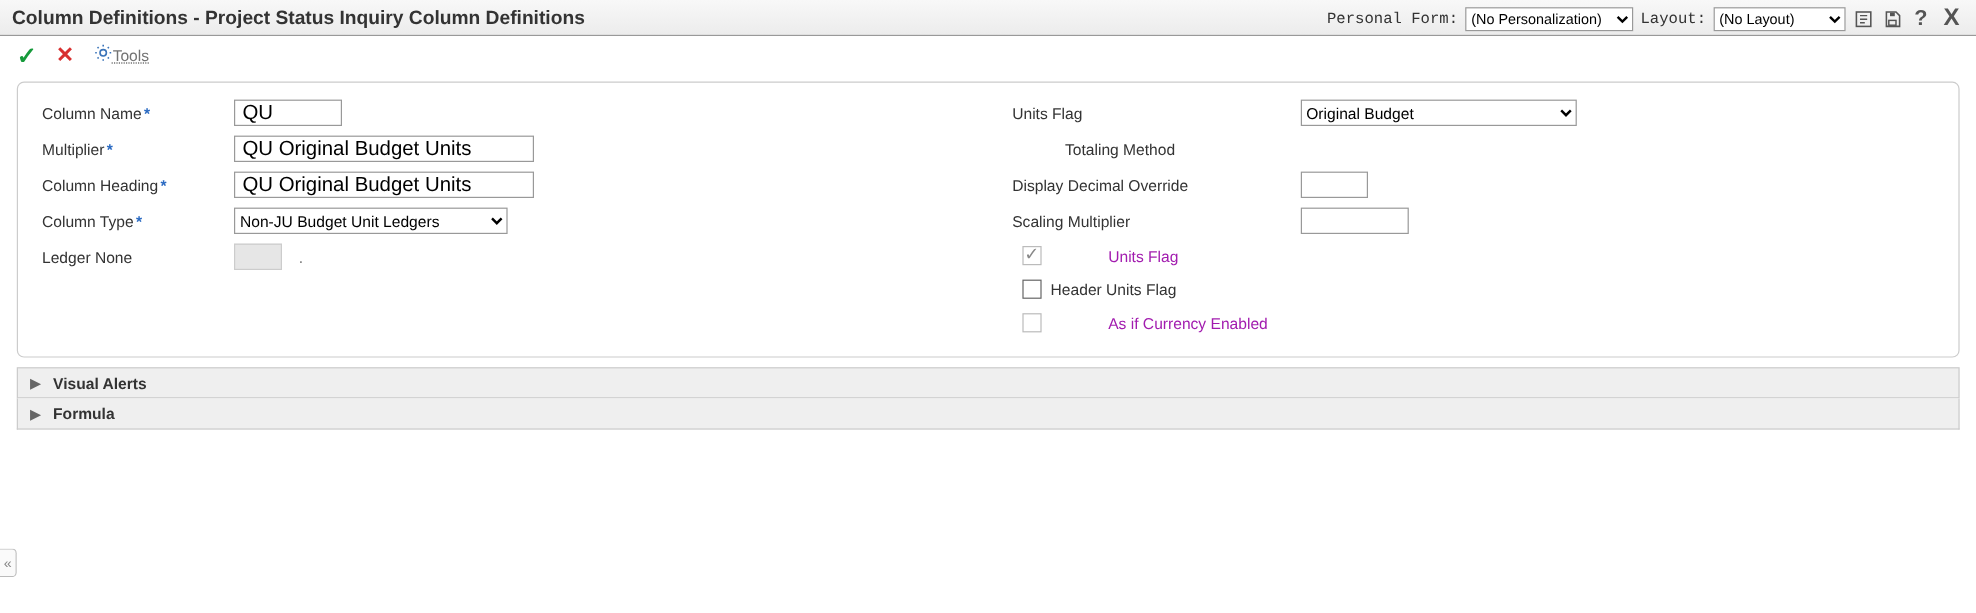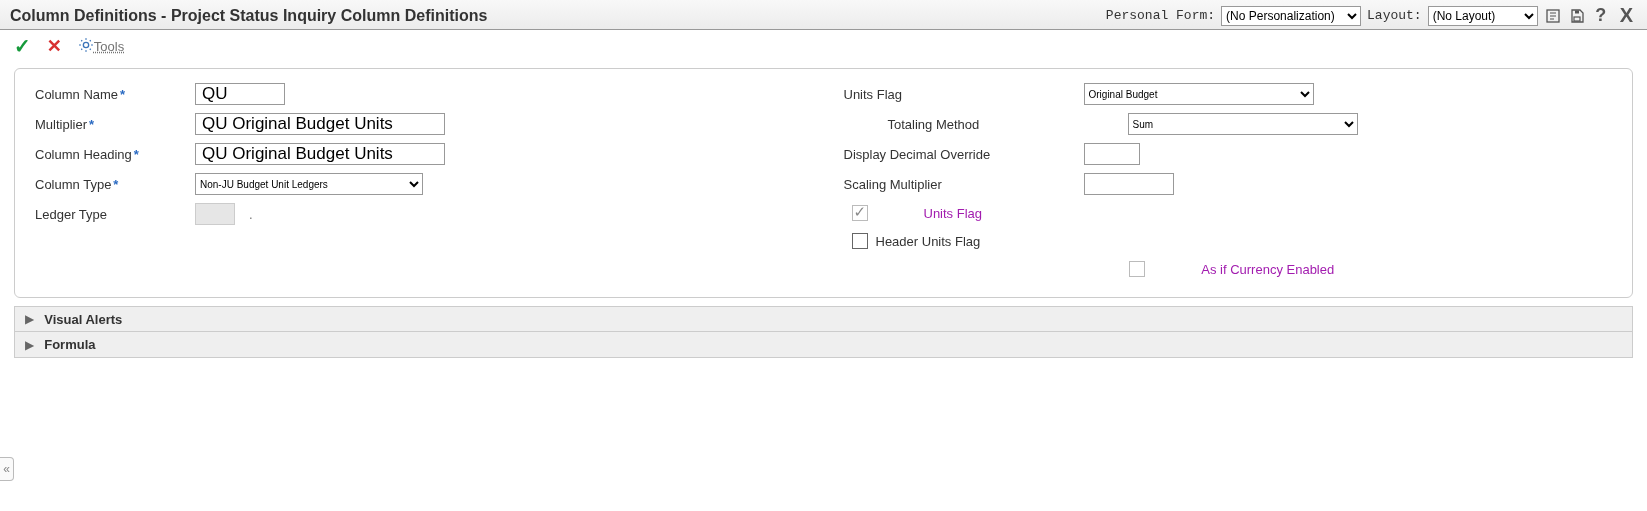--- a/index.html
+++ b/index.html
@@ -92,21 +92,21 @@
     padding: 2px 6px;
     font-size: 17px;
     background: #fff;
   }
   .text-input.small { width: 90px; }
   .text-input.med { width: 250px; }
   .text-input.wide { width: 250px; }
   .select-look {
     border: 1px solid #999;
     height: 22px;
-    font-size: 10px;
+    font-size: 13px;
     background: #fff;
   }
   .select-look.disabled { background: #e6e6e6; color:#777; }
   .select-look.med { width: 228px; }
   .select-look.wide { width: 230px; }
   .disabled-input {
     border: 1px solid #ccc;
     background: #e6e6e6;
     height: 22px;
     width: 40px;
@@ -235,56 +235,53 @@
       <div class="field-label"><span>Column Heading</span><span class="req">*</span></div>
       <input class="text-input wide" value="QU Original Budget Units" style="">
     </div>
     <div class="field-row">
       <div class="field-label"><span>Column Type</span><span class="req">*</span></div>
       <select class="select-look med">
         <option>Non-JU Budget Unit Ledgers</option>
       </select>
     </div>
     <div class="field-row">
-      <div class="field-label"><span>Ledger Type</span></div>
+      <div class="field-label"><span>Ledger None</span></div>
       <div class="disabled-input"></div>
       <span style="color:#777;padding-left:4px;">.</span>
     </div>
   </div>
 
   <div class="col">
     <div class="field-row">
       <div class="field-label" style="width:230px;"><span>Units Flag</span></div>
       <select class="select-look wide">
         <option>Original Budget</option>
       </select>
     </div>
     <div class="field-row">
       <div class="field-label" style="width:230px;margin-left:44px;"><span>Totaling Method</span></div>
-      <select class="select-look wide">
-        <option>Sum</option>
-      </select>
     </div>
     <div class="field-row">
       <div class="field-label" style="width:230px;"><span>Display Decimal Override</span></div>
       <input class="num-input" value="" style="">
     </div>
     <div class="field-row">
       <div class="field-label" style="width:230px;"><span>Scaling Multiplier</span></div>
       <input class="num-input wide" value="" style="">
     </div>
     <div class="chk-row" style="padding-left:8px;">
       <div class="chk disabled checked"></div>
       <span class="chk-label disabled">Units Flag</span>
     </div>
     <div class="chk-row" style="padding-left:8px;">
       <div class="chk"></div>
       <span class="chk-label">Header Units Flag</span>
     </div>
-    <div class="chk-row" style="padding-left:8px;justify-content:center;">
+    <div class="chk-row" style="padding-left:8px;">
       <div class="chk disabled"></div>
       <span class="chk-label disabled">As if Currency Enabled</span>
     </div>
   </div>
 </div>
 
 <div class="collapsible">
   <span class="arrow">▶</span>
   <span class="section-title">Visual Alerts</span>
 </div>

